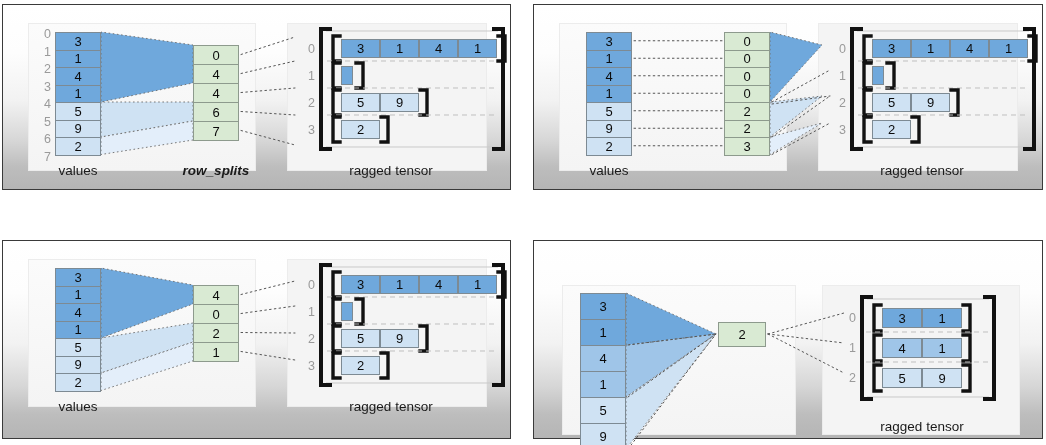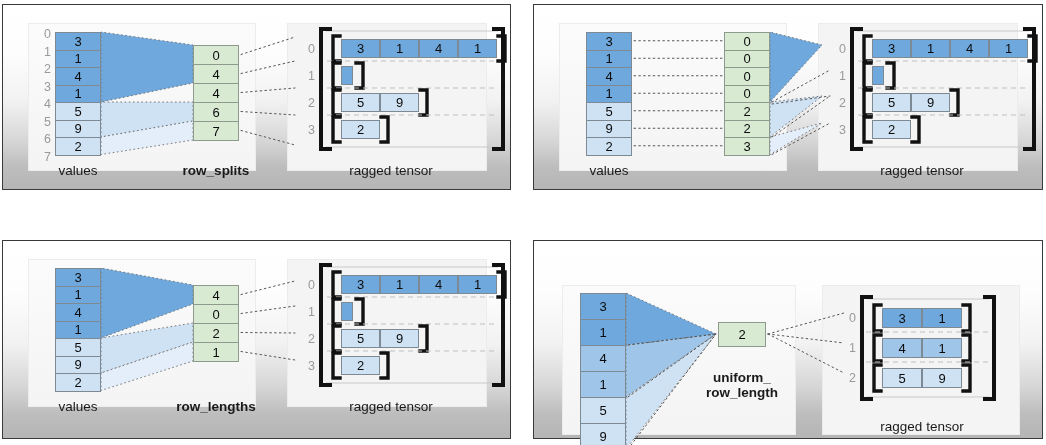--- a/index.html
+++ b/index.html
@@ -25,21 +25,21 @@
 
   
   .caption{
     position:absolute;
     font-size:13.5px;
     color:#1a1a1a;
     text-align:center;
     white-space:pre-line;
     line-height:1.12;
   }
-  .caption.bold{font-weight:bold;}
+  .caption.bold{font-weight:bold;font-style:italic;}
 
   
   .stack{position:absolute;}
   .cell{
     position:absolute;
     box-sizing:border-box;
     border:1px solid #7d8a93;
     font-size:13px;
     color:#0b0b0b;
     display:flex;
@@ -248,21 +248,20 @@
         <div class="cell" style="left: 0px; top: 87.5px; width: 46px; height: 18.5px; background: rgb(207, 226, 243);">9</div>
         <div class="cell" style="left: 0px; top: 105px; width: 46px; height: 18.5px; background: rgb(207, 226, 243);">2</div>
       </div>
       <div class="caption" style="left: 28px; top: 157.5px; width: 94px;">values</div>
       <div class="stack" style="left: 190px; top: 44px; width: 46px; height: 76px;">
         <div class="cell green" style="left: 0px; top: 0px; width: 46px; height: 20px; background: rgb(217, 234, 211);">4</div>
         <div class="cell green" style="left: 0px; top: 19px; width: 46px; height: 20px; background: rgb(217, 234, 211);">0</div>
         <div class="cell green" style="left: 0px; top: 38px; width: 46px; height: 20px; background: rgb(217, 234, 211);">2</div>
         <div class="cell green" style="left: 0px; top: 57px; width: 46px; height: 20px; background: rgb(217, 234, 211);">1</div>
       </div>
-      <div class="caption bold" style="left: 142px; top: 157.5px; width: 142px;">row_lengths</div>
       <div class="rtwrap" style="left: 330px; top: 30px; width: 175px; height: 108px;"></div>
       <div class="idx" style="left: 298px; top: 37.5px; width: 14px;">0</div>
       <div class="rtcell" style="left: 338px; top: 34px; width: 39px; height: 19px; background: rgb(111, 168, 220);">3</div>
       <div class="rtcell" style="left: 377px; top: 34px; width: 39px; height: 19px; background: rgb(111, 168, 220);">1</div>
       <div class="rtcell" style="left: 416px; top: 34px; width: 39px; height: 19px; background: rgb(111, 168, 220);">4</div>
       <div class="rtcell" style="left: 455px; top: 34px; width: 39px; height: 19px; background: rgb(111, 168, 220);">1</div>
       <div class="idx" style="left: 298px; top: 64.5px; width: 14px;">1</div>
       <div class="rtcell" style="left: 338px; top: 61px; width: 12px; height: 19px; background: rgb(111, 168, 220);"></div>
       <div class="idx" style="left: 298px; top: 91.5px; width: 14px;">2</div>
       <div class="rtcell" style="left: 338px; top: 88px; width: 39px; height: 19px; background: rgb(207, 226, 243);">5</div>
@@ -301,22 +300,20 @@
         <div class="cell" style="left: 0px; top: 0px; width: 46px; height: 27px; background: rgb(111, 168, 220);">3</div>
         <div class="cell" style="left: 0px; top: 26px; width: 46px; height: 27px; background: rgb(111, 168, 220);">1</div>
         <div class="cell" style="left: 0px; top: 52px; width: 46px; height: 27px; background: rgb(159, 197, 232);">4</div>
         <div class="cell" style="left: 0px; top: 78px; width: 46px; height: 27px; background: rgb(159, 197, 232);">1</div>
         <div class="cell" style="left: 0px; top: 104px; width: 46px; height: 27px; background: rgb(207, 226, 243);">5</div>
         <div class="cell" style="left: 0px; top: 130px; width: 46px; height: 27px; background: rgb(207, 226, 243);">9</div>
       </div>
       <div class="stack" style="left: 184px; top: 81px; width: 48px; height: 24px;">
         <div class="cell green" style="left: 0px; top: 0px; width: 48px; height: 25px; background: rgb(217, 234, 211);">2</div>
       </div>
-      <div class="caption bold" style="left: 126px; top: 129px; width: 164px;">uniform_
-row_length</div>
       <div class="rtwrap" style="left: 340px; top: 62px; width: 120px; height: 90px;"></div>
       <div class="idx" style="left: 308px; top: 71px; width: 14px;">0</div>
       <div class="rtcell" style="left: 348px; top: 67px; width: 40px; height: 20px; background: rgb(111, 168, 220);">3</div>
       <div class="rtcell" style="left: 388px; top: 67px; width: 40px; height: 20px; background: rgb(111, 168, 220);">1</div>
       <div class="idx" style="left: 308px; top: 101px; width: 14px;">1</div>
       <div class="rtcell" style="left: 348px; top: 97px; width: 40px; height: 20px; background: rgb(159, 197, 232);">4</div>
       <div class="rtcell" style="left: 388px; top: 97px; width: 40px; height: 20px; background: rgb(159, 197, 232);">1</div>
       <div class="idx" style="left: 308px; top: 131px; width: 14px;">2</div>
       <div class="rtcell" style="left: 348px; top: 127px; width: 40px; height: 20px; background: rgb(207, 226, 243);">5</div>
       <div class="rtcell" style="left: 388px; top: 127px; width: 40px; height: 20px; background: rgb(207, 226, 243);">9</div>

